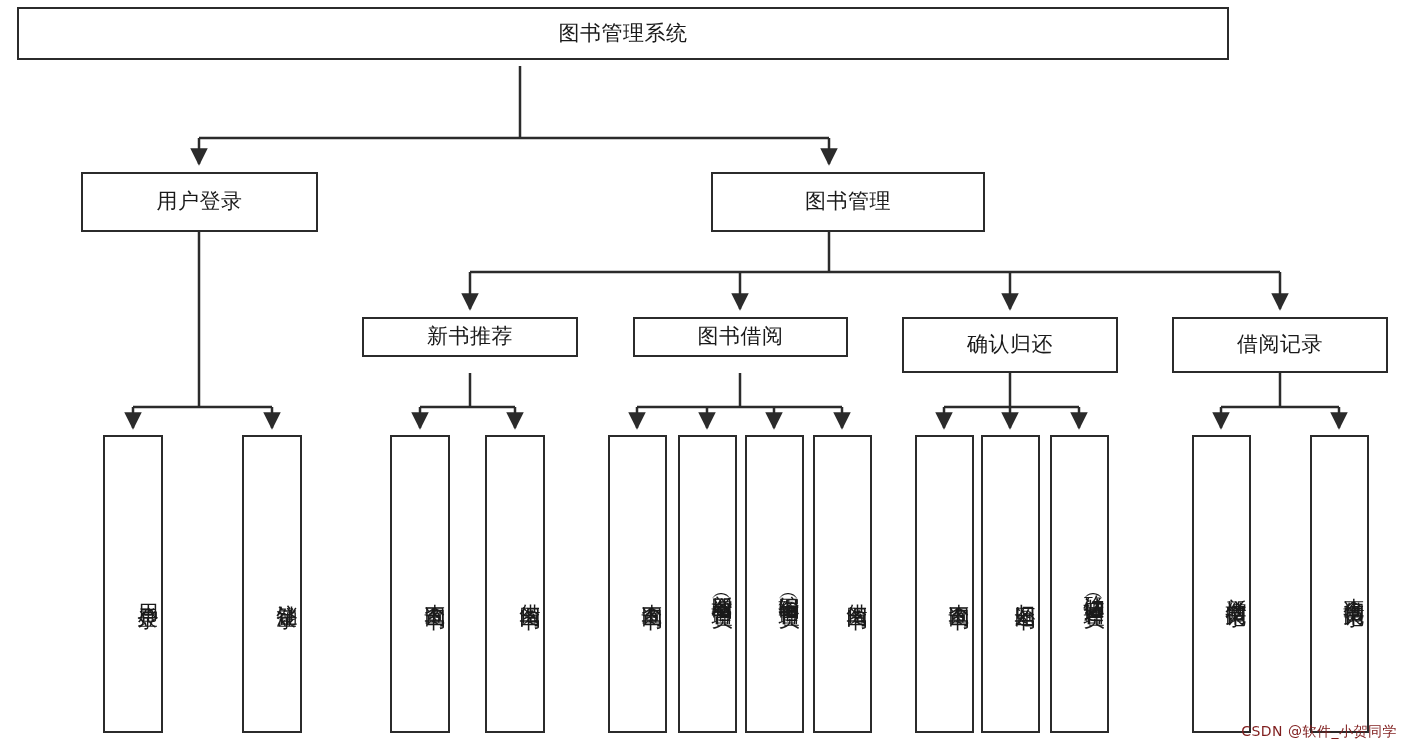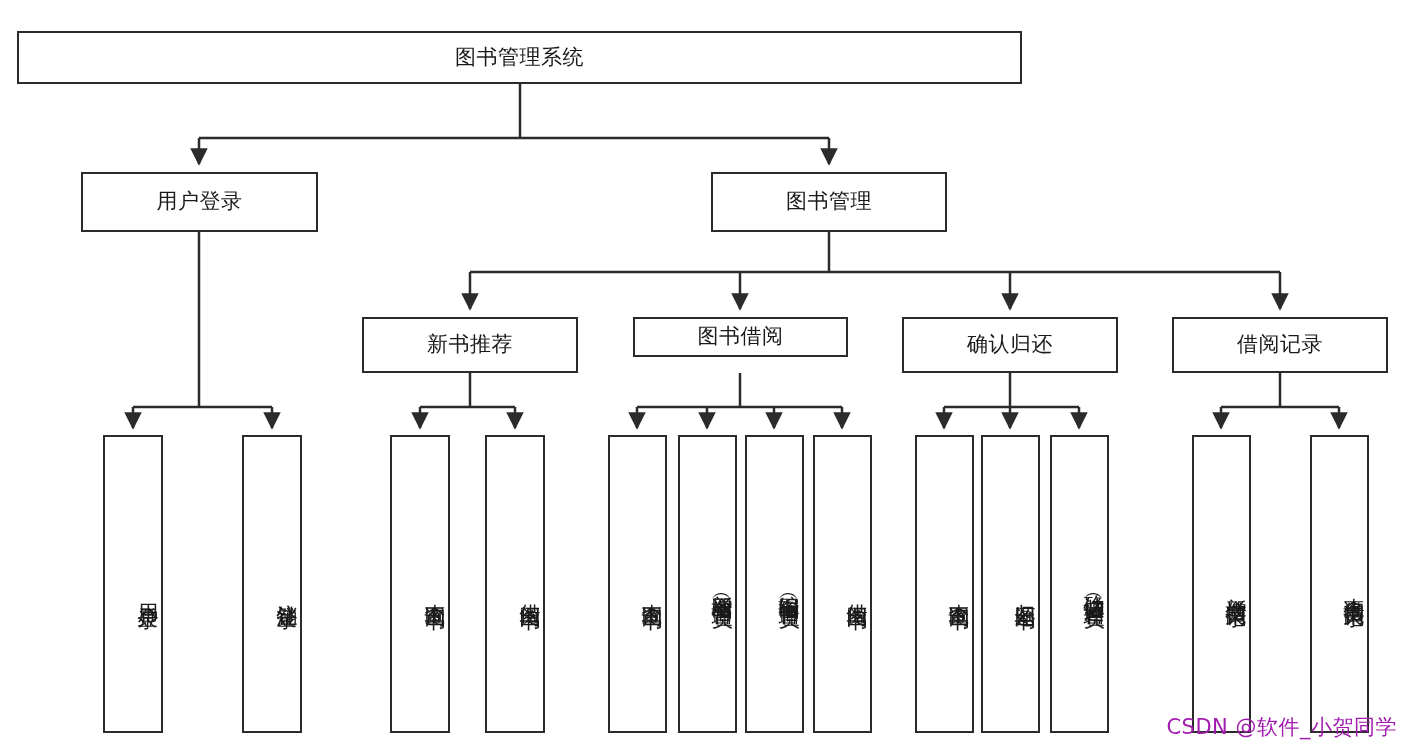--- a/index.html
+++ b/index.html
@@ -56,22 +56,22 @@
     padding-top: 6px;
   }
   .node-label {
     display: block;
     white-space: pre-wrap;
   }
   #watermark {
     position: absolute;
     right: 8px;
     bottom: 6px;
-    font-size: 21px;
-    color: #a21caf;
+    font-size: 14px;
+    color: #7f1d1d;
     letter-spacing: 0.5px;
     white-space: nowrap;
     pointer-events: none;
   }
 </style>
 </head>
 <body>
 
 <div id="diagram-root">
 
@@ -130,32 +130,32 @@
     </g>
 
     <g stroke="#2b2b2b" stroke-width="2.5" fill="none">
       <path d="M 1280 373 L 1280 407"></path>
       <path d="M 1221 407 L 1339 407"></path>
       <path d="M 1221 407 L 1221 428" marker-end="url(#arrow)"></path>
       <path d="M 1339 407 L 1339 428" marker-end="url(#arrow)"></path>
     </g>
   </svg>
 
-  <div class="node horizontal" style="left: 17px; top: 31px; width: 1005px; height: 53px;">
+  <div class="node horizontal" style="left: 17px; top: 7px; width: 1212px; height: 53px;">
     <span class="node-label">图书管理系统</span>
   </div>
 
   <div class="node horizontal" style="left: 81px; top: 172px; width: 237px; height: 60px;">
     <span class="node-label">用户登录</span>
   </div>
-  <div class="node horizontal" style="left: 711px; top: 172px; width: 236px; height: 60px;">
+  <div class="node horizontal" style="left: 711px; top: 172px; width: 274px; height: 60px;">
     <span class="node-label">图书管理</span>
   </div>
 
-  <div class="node horizontal" style="left: 362px; top: 317px; width: 216px; height: 56px;">
+  <div class="node horizontal" style="left: 362px; top: 317px; width: 216px; height: 40px;">
     <span class="node-label">新书推荐</span>
   </div>
   <div class="node horizontal" style="left: 633px; top: 317px; width: 215px; height: 40px;">
     <span class="node-label">图书借阅</span>
   </div>
   <div class="node horizontal" style="left: 902px; top: 317px; width: 216px; height: 56px;">
     <span class="node-label">确认归还</span>
   </div>
   <div class="node horizontal" style="left: 1172px; top: 317px; width: 216px; height: 56px; text-align: center;">
     <span class="node-label">借阅记录</span>

